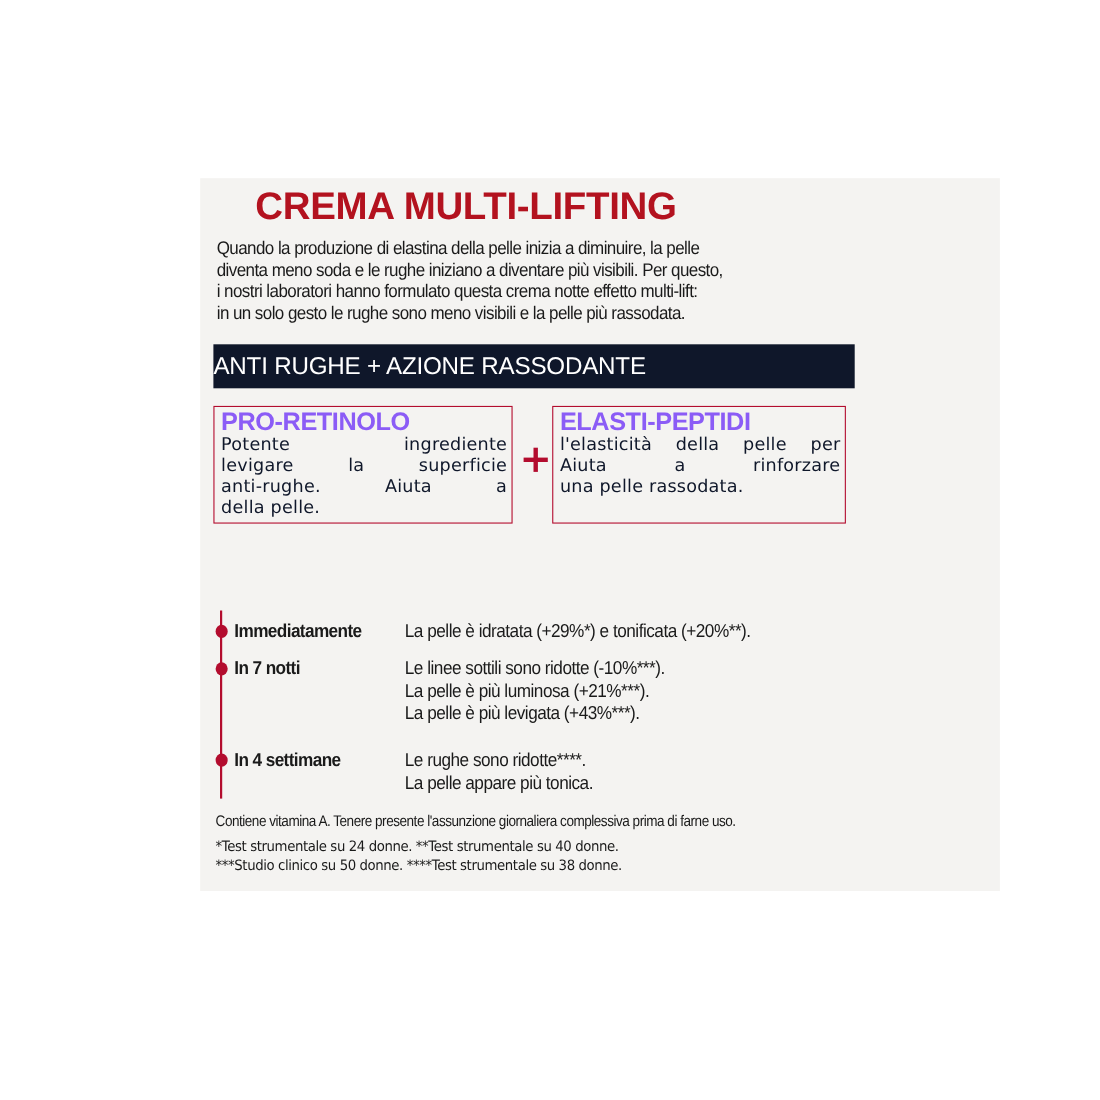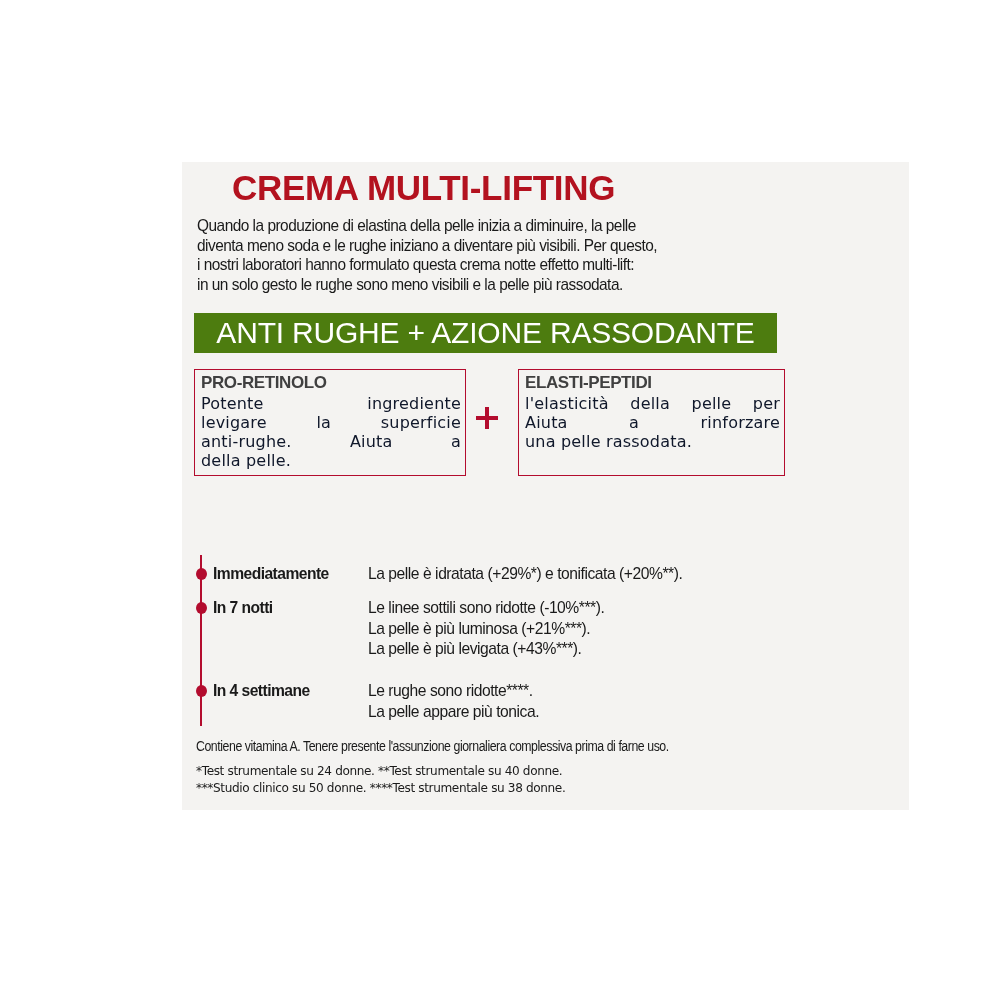--- a/index.html
+++ b/index.html
@@ -46,48 +46,48 @@
       letter-spacing: -0.55px;
       transform: scaleX(0.93);
       transform-origin: left top;
       width: 640px;
     }
     .intro div { white-space: nowrap; }
     .banner {
       position: absolute;
       left: 12px;
       width: 583px;
-      background: #4d7c0f;
+      background: #0f172a;
       color: #ffffff;
       font-family: "Liberation Sans", sans-serif;
-      font-size: 30px;
+      font-size: 22px;
       display: flex;
       align-items: center;
-      justify-content: center;
+      justify-content: flex-start;
       white-space: nowrap;
       letter-spacing: -0.2px;
     }
     .banner-1 { top: 151px; height: 40px; }
     .banner-2 { top: 336px; height: 41px; }
     .box {
       position: absolute;
       top: 207px;
       height: 107px;
       border: 1.5px solid #b30c2e;
       box-sizing: border-box;
       background: transparent;
       padding: 2px 4px 0 6px;
     }
     .box-left { left: 12px; width: 272px; }
-    .box-right { left: 336px; width: 267px; }
+    .box-right { left: 320px; width: 267px; }
     .box-title {
       font-family: "Liberation Sans", sans-serif;
       font-weight: bold;
-      font-size: 17px;
-      color: #404040;
+      font-size: 23px;
+      color: #8b5cf6;
       line-height: 22px;
       white-space: nowrap;
       letter-spacing: -0.4px;
     }
     .box-body {
       font-family: "DejaVu Sans", sans-serif;
       font-size: 16px;
       line-height: 19px;
       color: #0f172a;
       text-align: justify;

